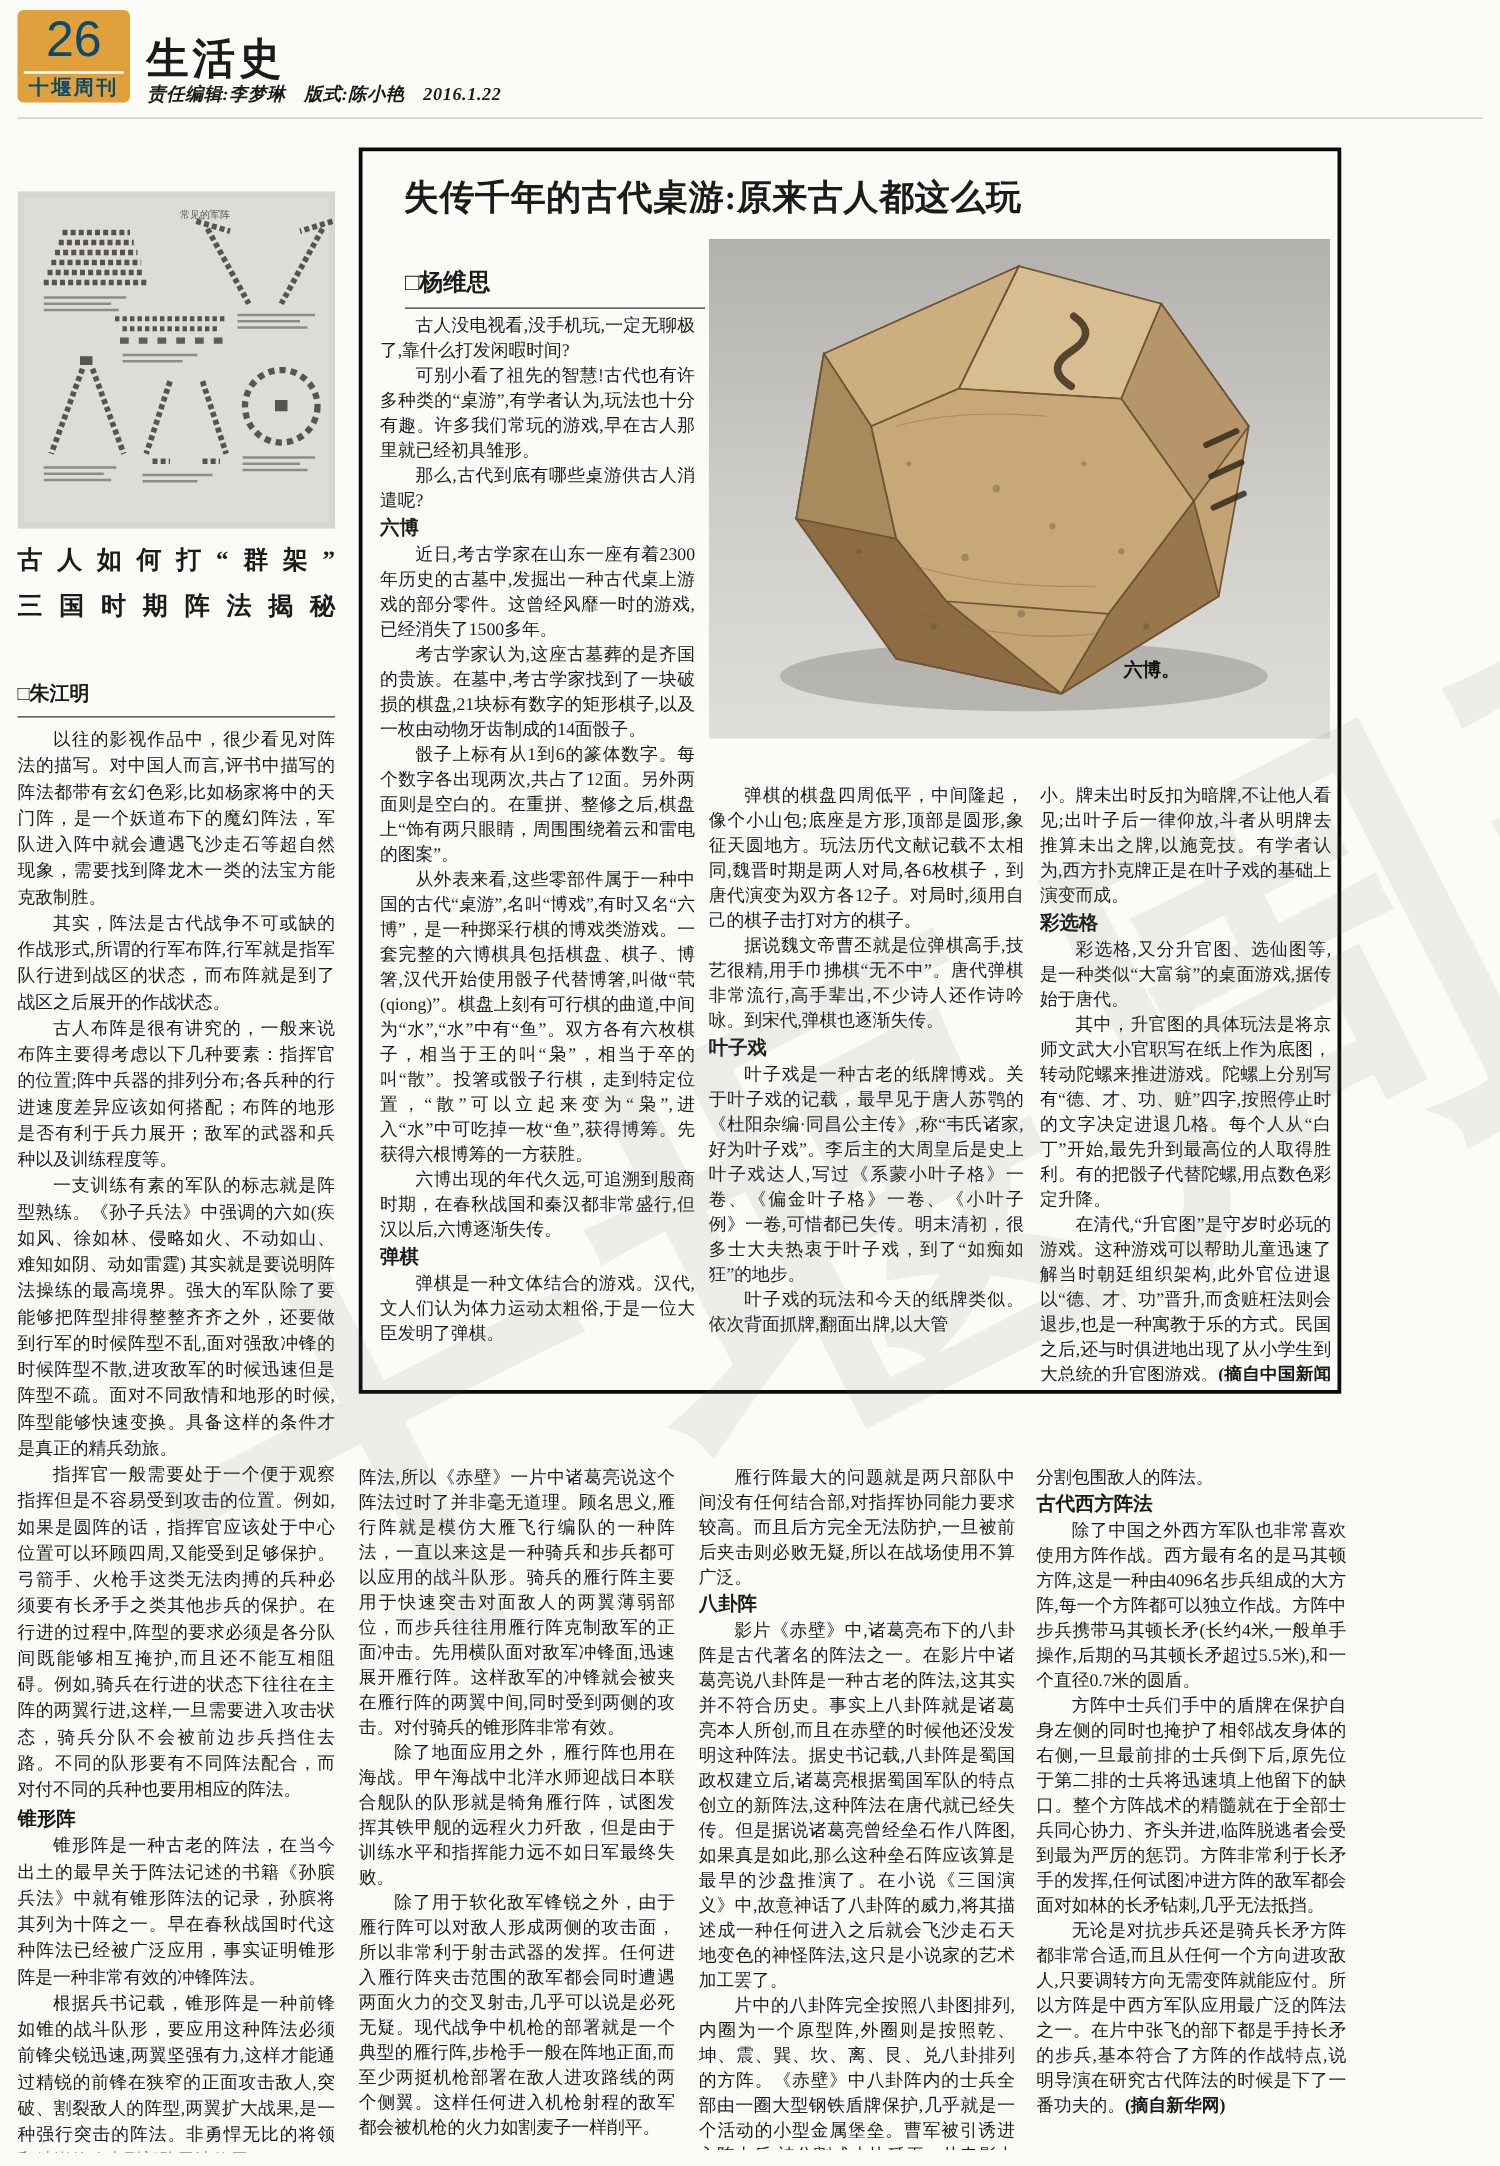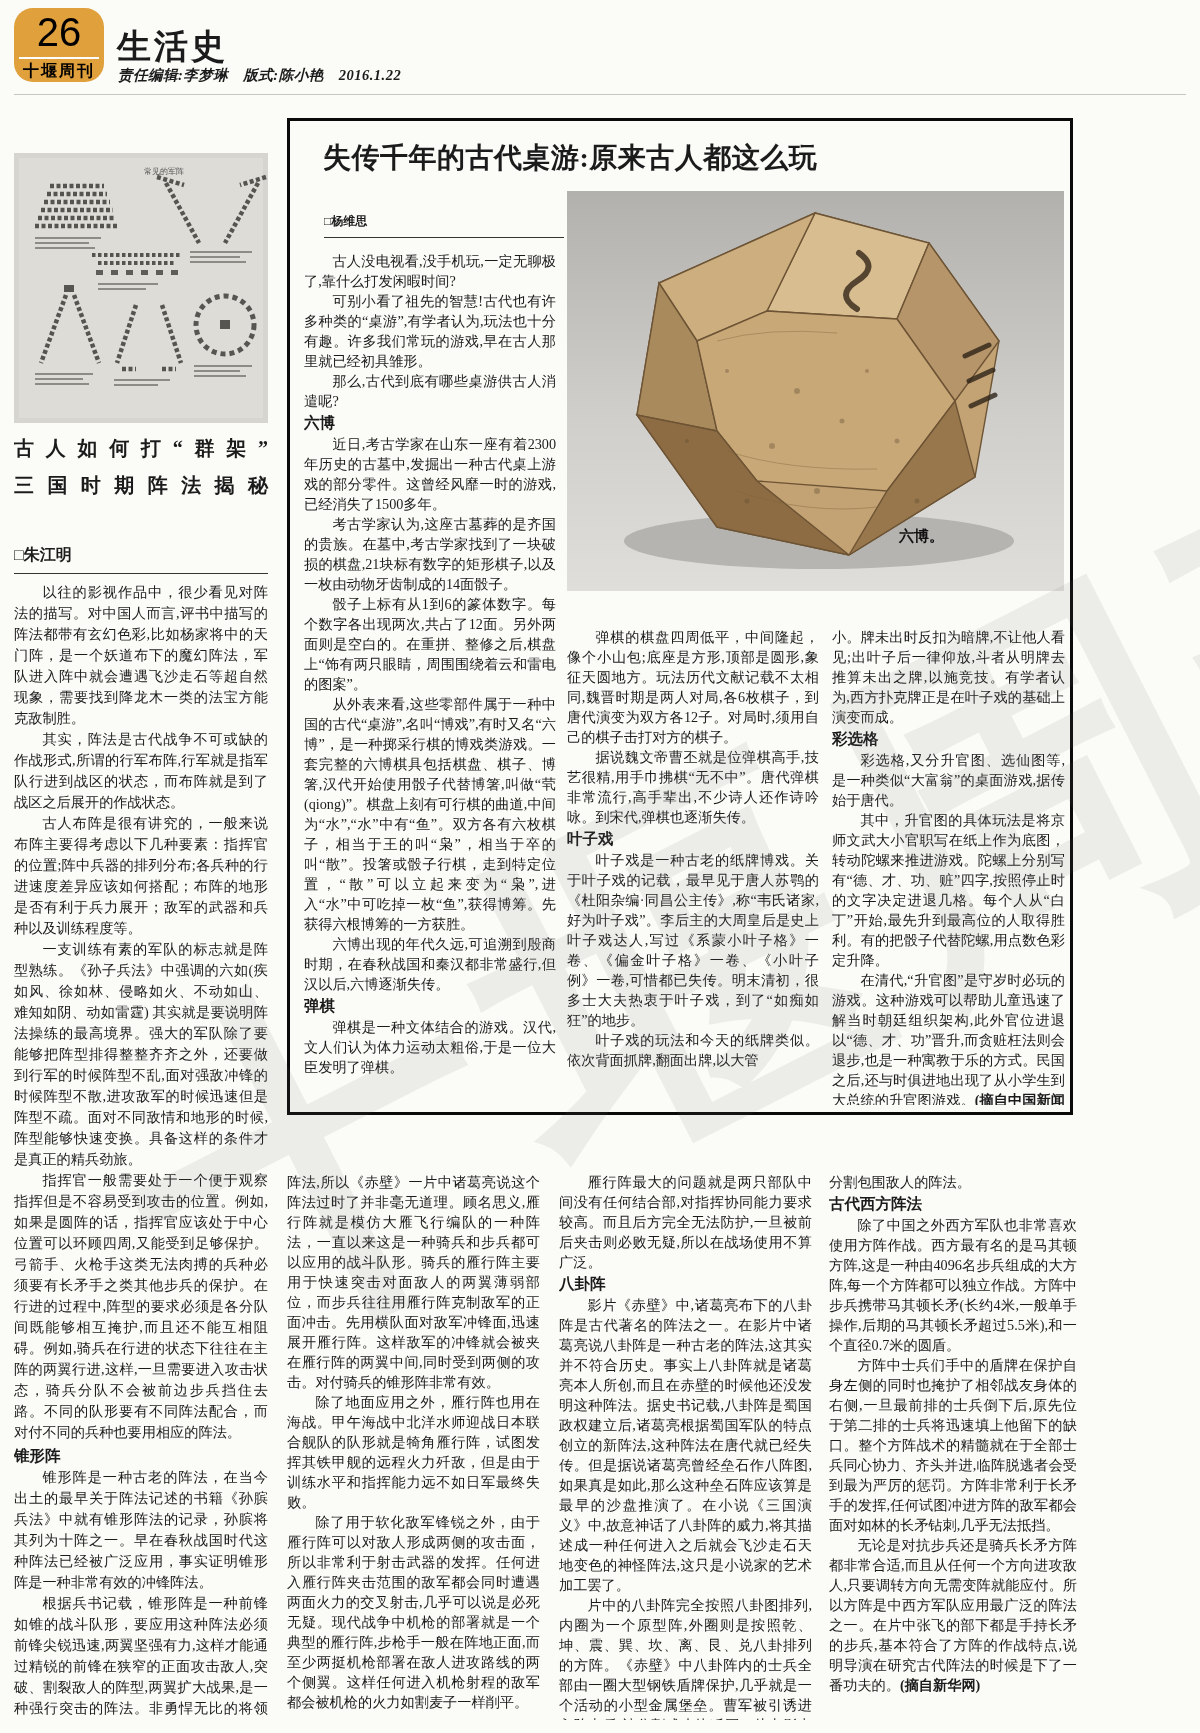--- a/index.html
+++ b/index.html
@@ -1,22 +1,22 @@
 <!DOCTYPE html>
 <html><head>
 <meta charset="utf-8">
 <style>
   *{margin:0;padding:0;box-sizing:border-box}
   html,body{width:1200px;height:1733px}
   body{position:relative;background:#fbfbf8;font-family:"Liberation Serif","DejaVu Serif",serif;color:#1b1b1b;overflow:hidden}
   .abs{position:absolute}
 
   
-  .badge{left:14px;top:8px;width:90px;height:74px;background:#e0a03b;border-radius:19px;
-         display:flex;flex-direction:column;align-items:center;color:#000000;
+  .badge{left:14px;top:8px;width:90px;height:74px;background:#e0a03b;border-radius:5px;
+         display:flex;flex-direction:column;align-items:center;color:#0c4a6e;
          font-family:"Liberation Sans","DejaVu Sans",sans-serif}
   .badge .num{font-size:40px;line-height:48px;flex:1}
   .badge .rule{width:80px;height:2px;background:#fff}
   .badge .brand{font-size:16px;font-weight:bold;letter-spacing:2px;line-height:23px}
   .section-title{left:117px;top:24px;font-size:34px;font-weight:bold;letter-spacing:3px}
   .editors{left:118px;top:66px;font-size:14.5px;font-weight:bold;font-style:italic;letter-spacing:.5px}
   .header-rule{left:14px;top:94px;width:1172px;height:1px;background:#c6c6c6}
 
   
   .diagram{left:14px;top:153px;width:254px;height:270px}
@@ -29,21 +29,21 @@
   .body-col p{text-indent:2em}
   .body-col p.cont{text-indent:0}
   .body-col h4{font-size:15.5px;text-align:left;font-weight:bold;margin:2px 0 1px}
   .body-col b{font-weight:bold}
   .left-body{left:14px;top:582px;width:254px;height:1140px;line-height:21px}
 
   
   .main-box{left:287px;top:118px;width:786px;height:997px;border:3.5px solid #0a0a0a}
   .main-box > div{position:absolute}
   .main-title{left:33px;top:18px;font-size:28px;font-weight:bold;letter-spacing:.5px;white-space:nowrap}
-  .main-author{left:34px;top:92px;width:240px;font-size:12px;font-weight:bold;
+  .main-author{left:34px;top:92px;width:240px;font-size:19px;font-weight:bold;
                padding-bottom:7px;border-bottom:1.5px solid #333}
   .photo{left:277px;top:70px;width:497px;height:400px}
   .photo svg{display:block}
   .photo-caption{position:absolute;left:332px;top:336px;font-size:15px;font-weight:bold;color:#111}
   .mcol1{left:14px;top:130px;width:252px;height:852px}
   .mcol2{left:277px;top:506px;width:252px;height:478px}
   .mcol3{left:542px;top:506px;width:233px;height:478px}
 
   
   .bcolA{left:287px;top:1172px;width:253px;height:548px}

